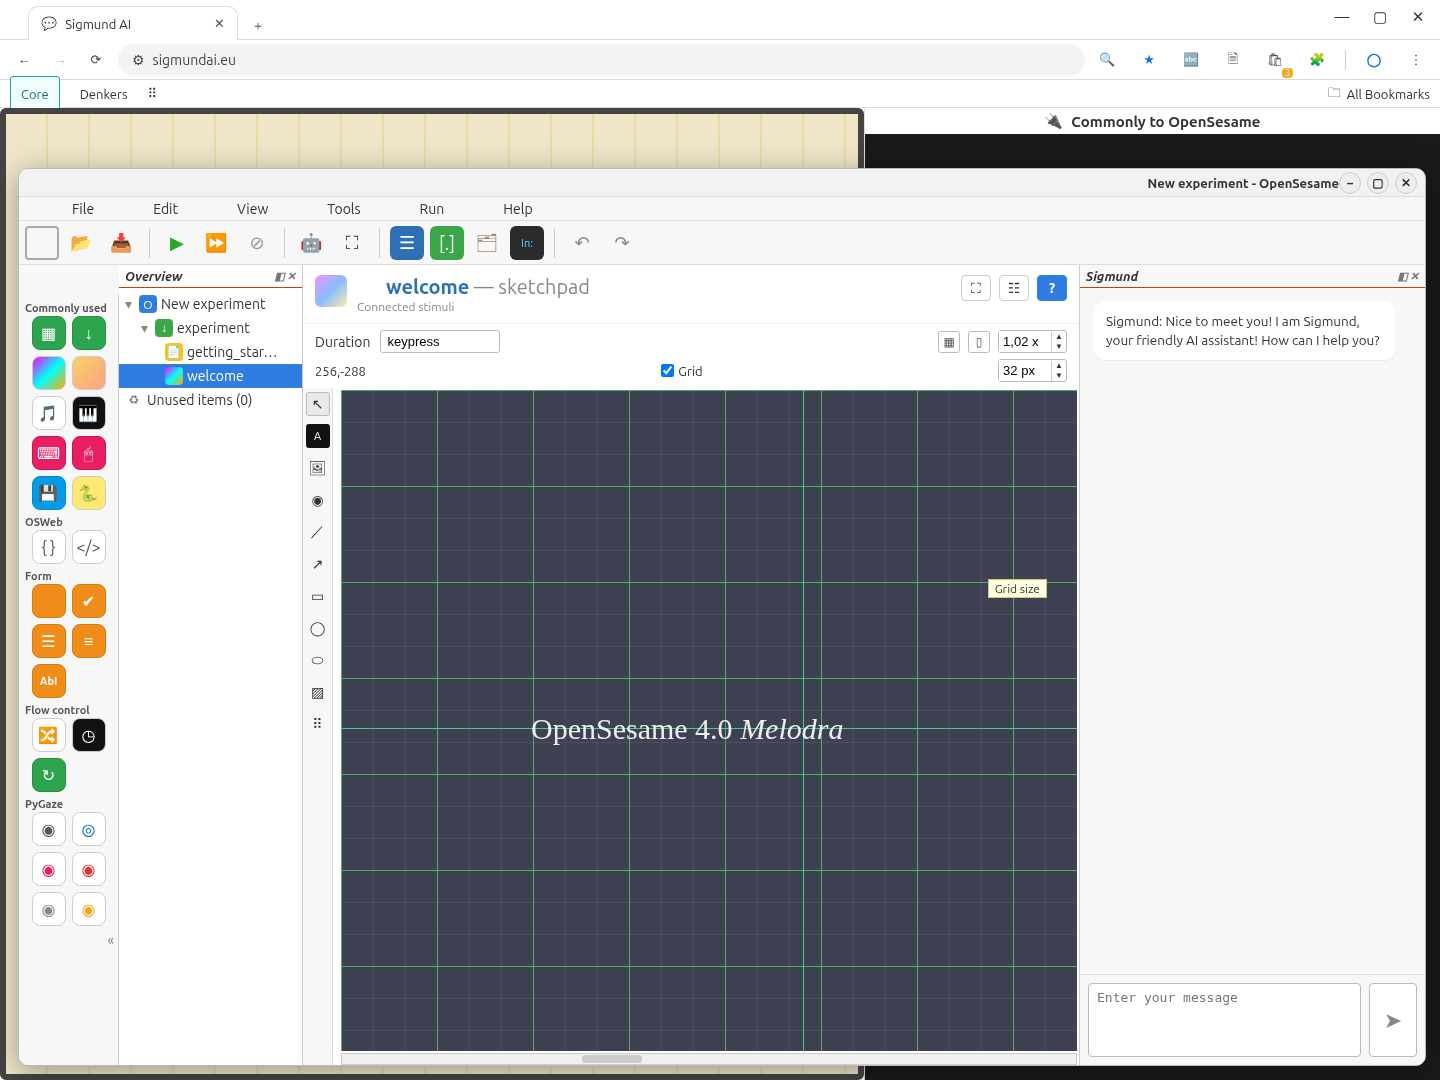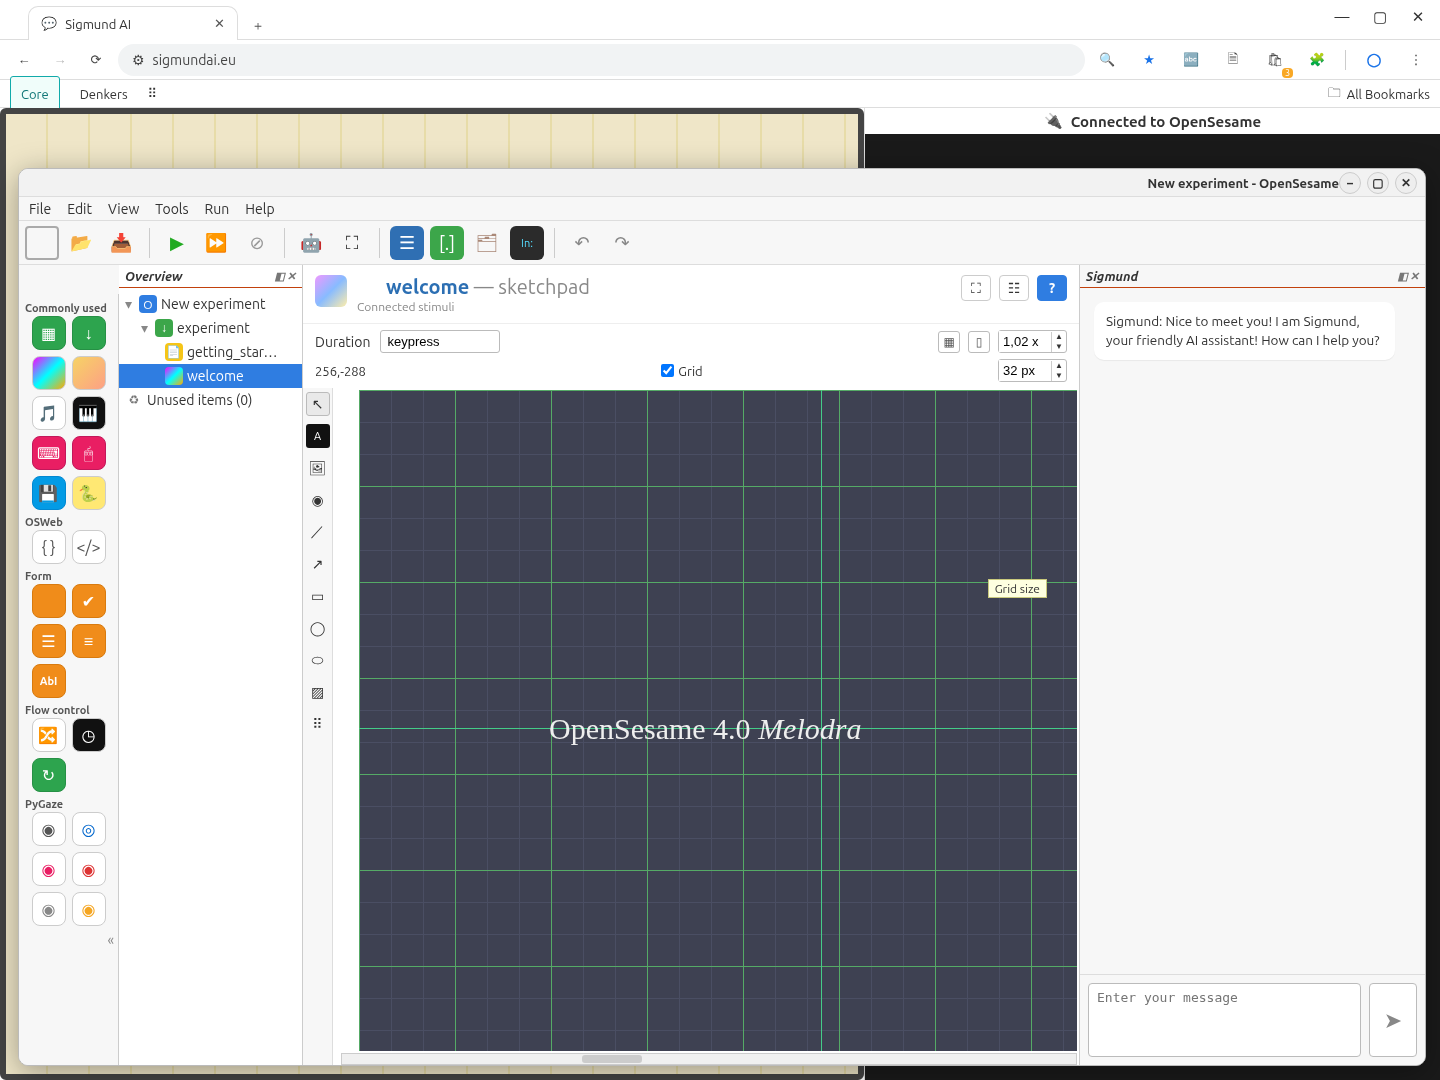--- a/index.html
+++ b/index.html
@@ -99,21 +99,21 @@
   .os-title .wc span {
     width: 22px; height: 22px; border-radius: 50%; background: #eee; border: 1px solid #ccc;
     display: inline-flex; align-items: center; justify-content: center; font-size: 12px; cursor: pointer;
   }
   .os-title .wc span.close { background: #eee; }
 
   .os-menubar {
     height: 24px; display: flex; align-items: center; gap: 16px;
     padding: 0 10px; font-size: 14px; border-bottom: 1px solid #ddd;
   }
-  .os-menubar span { cursor: pointer; }
+  .os-menubar span { cursor: pointer; margin-left: 43px; }
 
   .os-toolbar {
     height: 44px; display: flex; align-items: center; gap: 6px;
     padding: 0 6px; border-bottom: 1px solid #ddd; background: #f7f7f7;
   }
   .tb-btn {
     width: 34px; height: 34px; display: inline-flex; align-items: center;
     justify-content: center; border: 1px solid transparent; border-radius: 4px; cursor: pointer;
     font-size: 18px;
   }
@@ -206,21 +206,20 @@
   .canvas-wrap { flex: 1; position: relative; overflow: hidden; background: #fff; padding: 2px 16px 2px 8px; }
   .canvas {
     position: absolute; inset: 2px 2px 14px 8px;
     background-color: #3e4152;
     background-image:
       linear-gradient(#5a6 0, #5a6 1px, transparent 1px, transparent 100%),
       linear-gradient(90deg, #5a6 0, #5a6 1px, transparent 1px, transparent 100%),
       linear-gradient(#4a4e63 0, #4a4e63 1px, transparent 1px, transparent 100%),
       linear-gradient(90deg, #4a4e63 0, #4a4e63 1px, transparent 1px, transparent 100%);
     background-size: 96px 96px, 96px 96px, 32px 32px, 32px 32px;
-    margin-left: 18px;
   }
   .canvas .axis-h { position: absolute; left: 0; right: 0; height: 1px; background: #4c8; top: 338px; }
   .canvas .axis-v { position: absolute; top: 0; bottom: 0; width: 1px; background: #4c8; left: 462px; }
   .canvas-text {
     position: absolute; left: 190px; top: 322px; font-family: Georgia, serif;
     font-size: 30px; color: #eee; white-space: nowrap;
   }
   .canvas-text em { font-style: italic; }
   .hscroll { position: absolute; left: 8px; right: 2px; bottom: 0; height: 12px;
              background: #f0f0f0; border: 1px solid #ccc; }
@@ -303,21 +302,21 @@
       <span>🗀</span>
       <span>All Bookmarks</span>
     </span>
   </div>
 
   <div class="page-content">
     <div class="page-left"></div>
     <div class="page-right">
       <div class="conn-banner">
         <span class="plug-ico">🔌</span>
-        <span>Connected to OpenSesame</span>
+        <span>Commonly to OpenSesame</span>
       </div>
       <div class="page-right-dark"></div>
     </div>
   </div>
 </div>
 
 <div class="os-window">
 
   <div class="os-title">
     <span class="txt">New experiment - OpenSesame</span>

